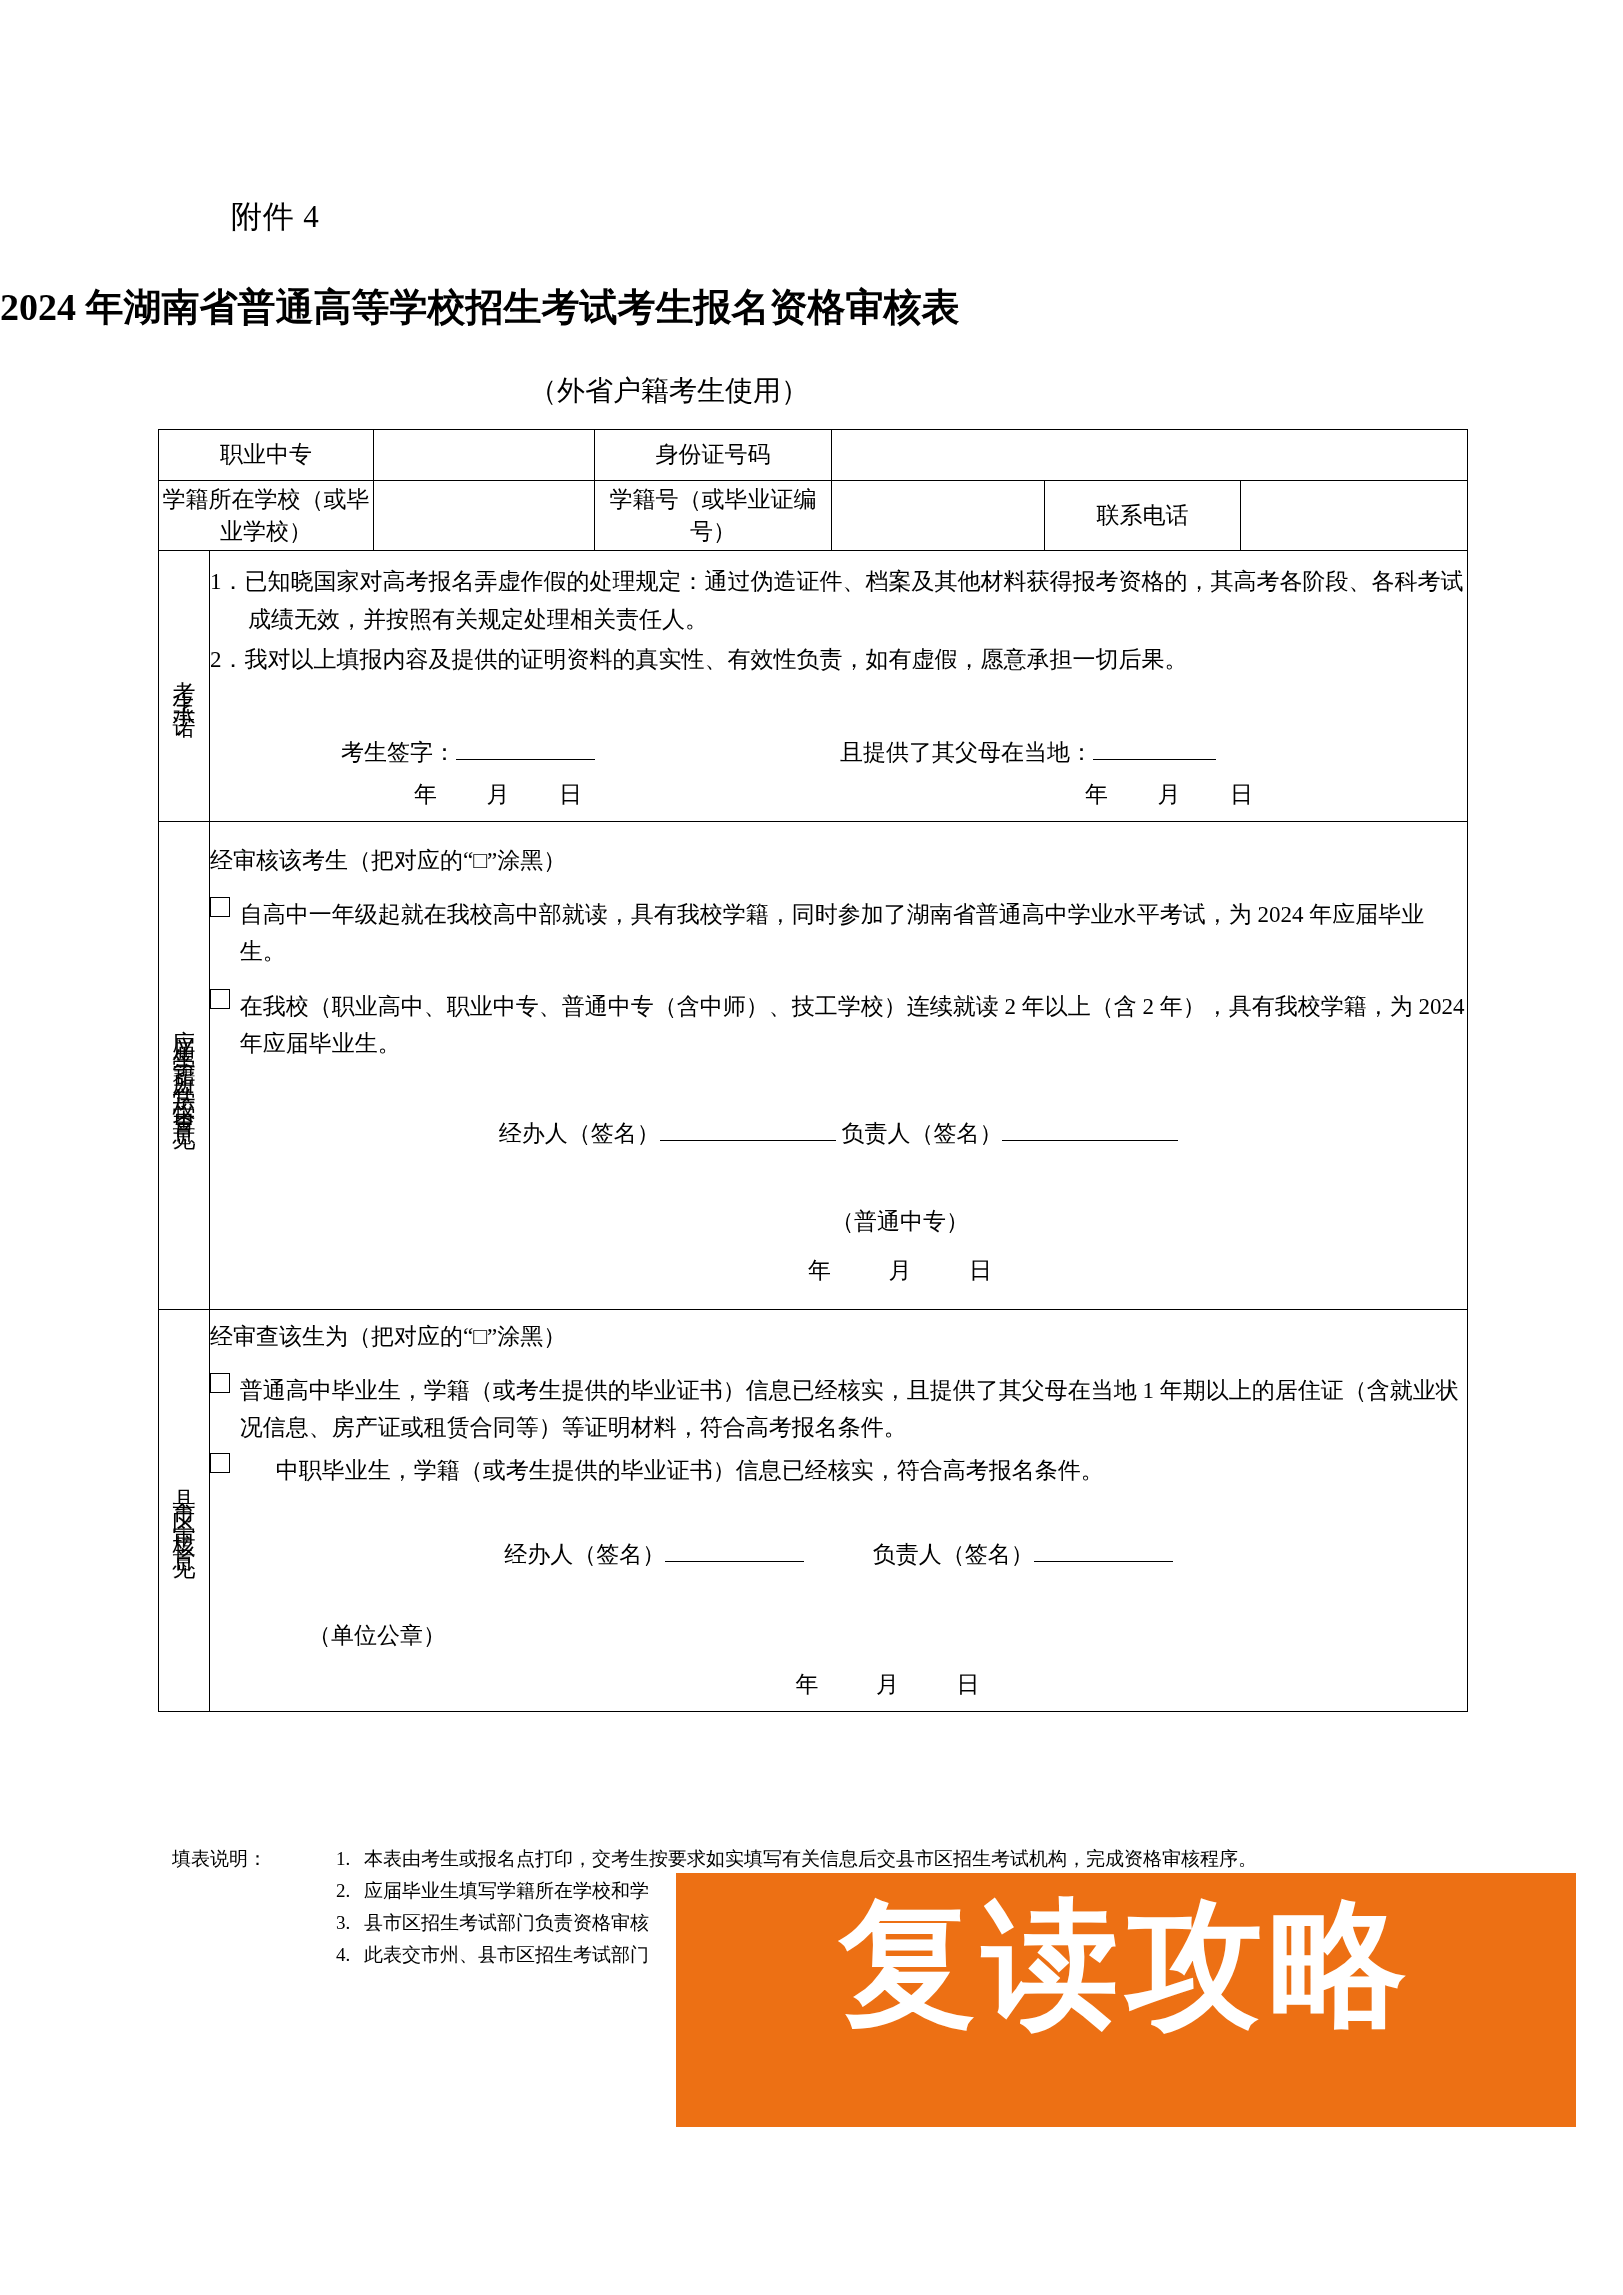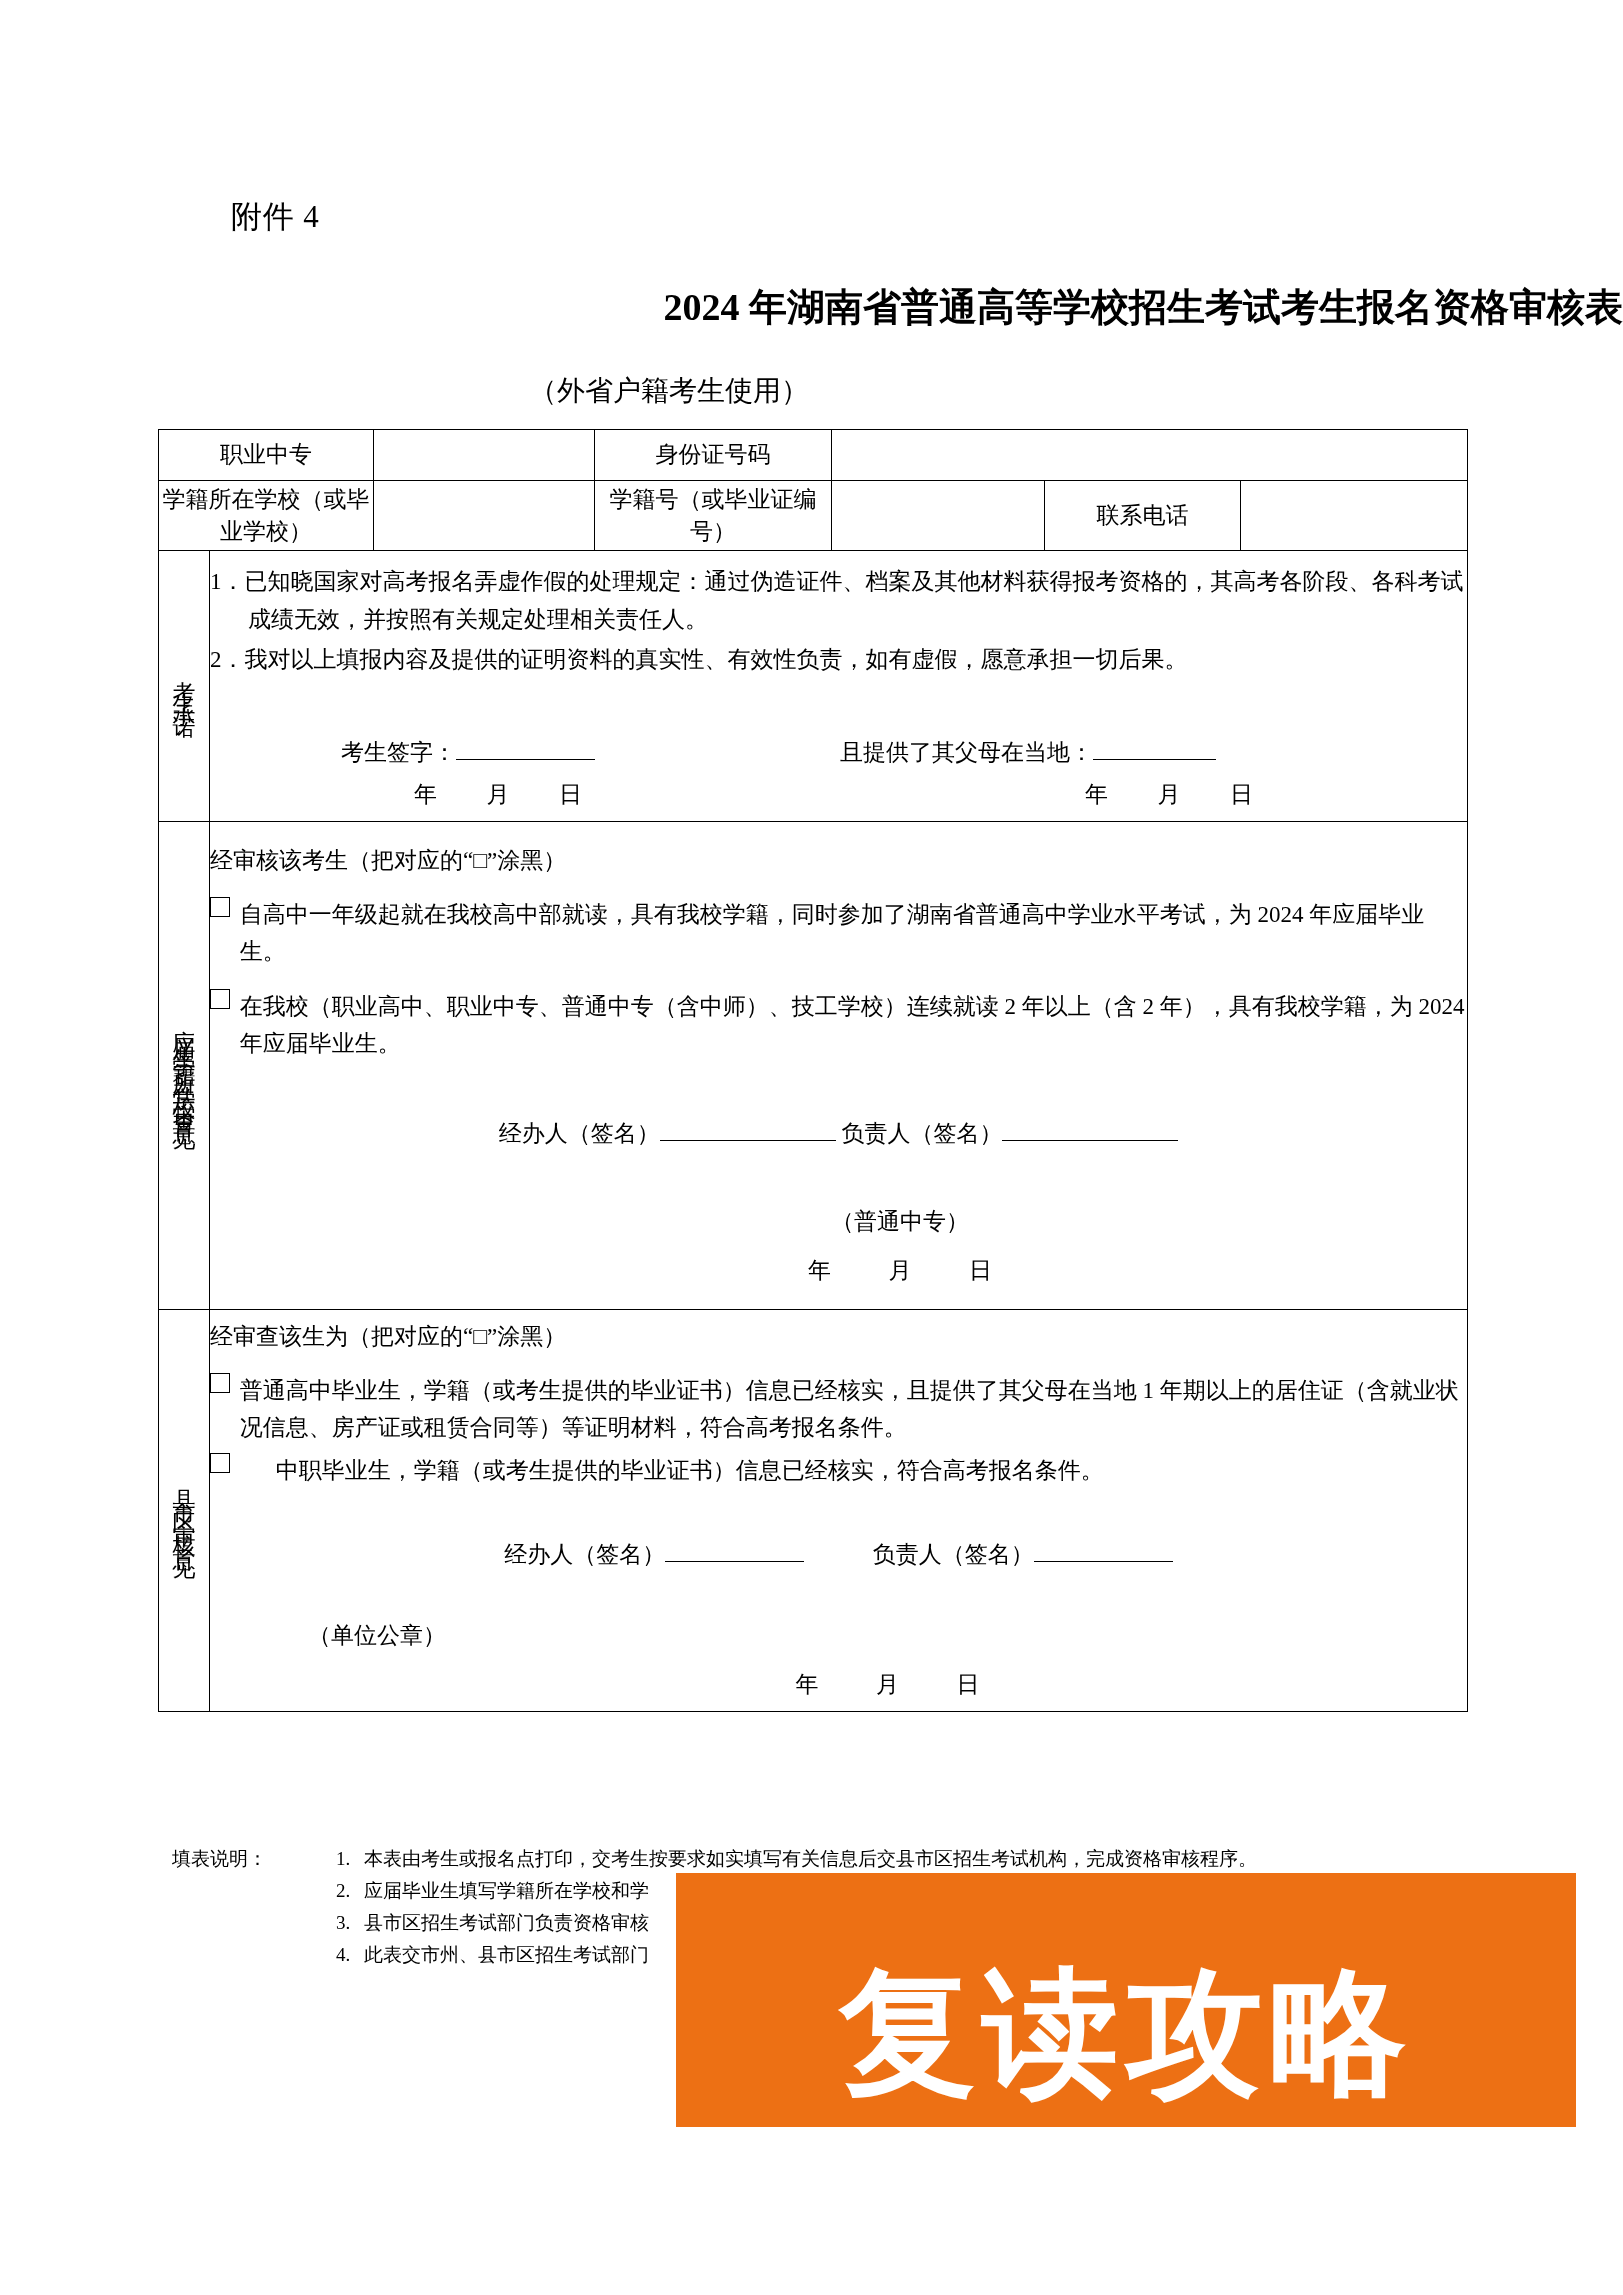--- a/index.html
+++ b/index.html
@@ -26,21 +26,21 @@
     left: 231px;
     top: 196px;
     font-size: 31px;
     letter-spacing: 0.8px;
   }
   .doc-title {
     position: absolute;
     left: 0;
     top: 282px;
     width: 1623px;
-    text-align: right;
+    text-align: left;
     font-size: 38px;
     font-weight: bold;
     letter-spacing: 0px;
   }
   .doc-subtitle {
     position: absolute;
     left: 0;
     top: 372px;
     width: 1338px;
     text-align: center;
@@ -162,21 +162,21 @@
 
   
   .banner {
     position: absolute;
     left: 676px;
     top: 1873px;
     width: 900px;
     height: 254px;
     background: #ED7014;
     display: flex;
-    align-items: flex-end;
+    align-items: flex-start;
     justify-content: center;
   }
   .banner span {
     color: #ffffff;
     font-size: 137px;
     font-weight: bold;
     letter-spacing: 6.5px;
     font-family: "Liberation Sans", sans-serif;
   }
 </style>

